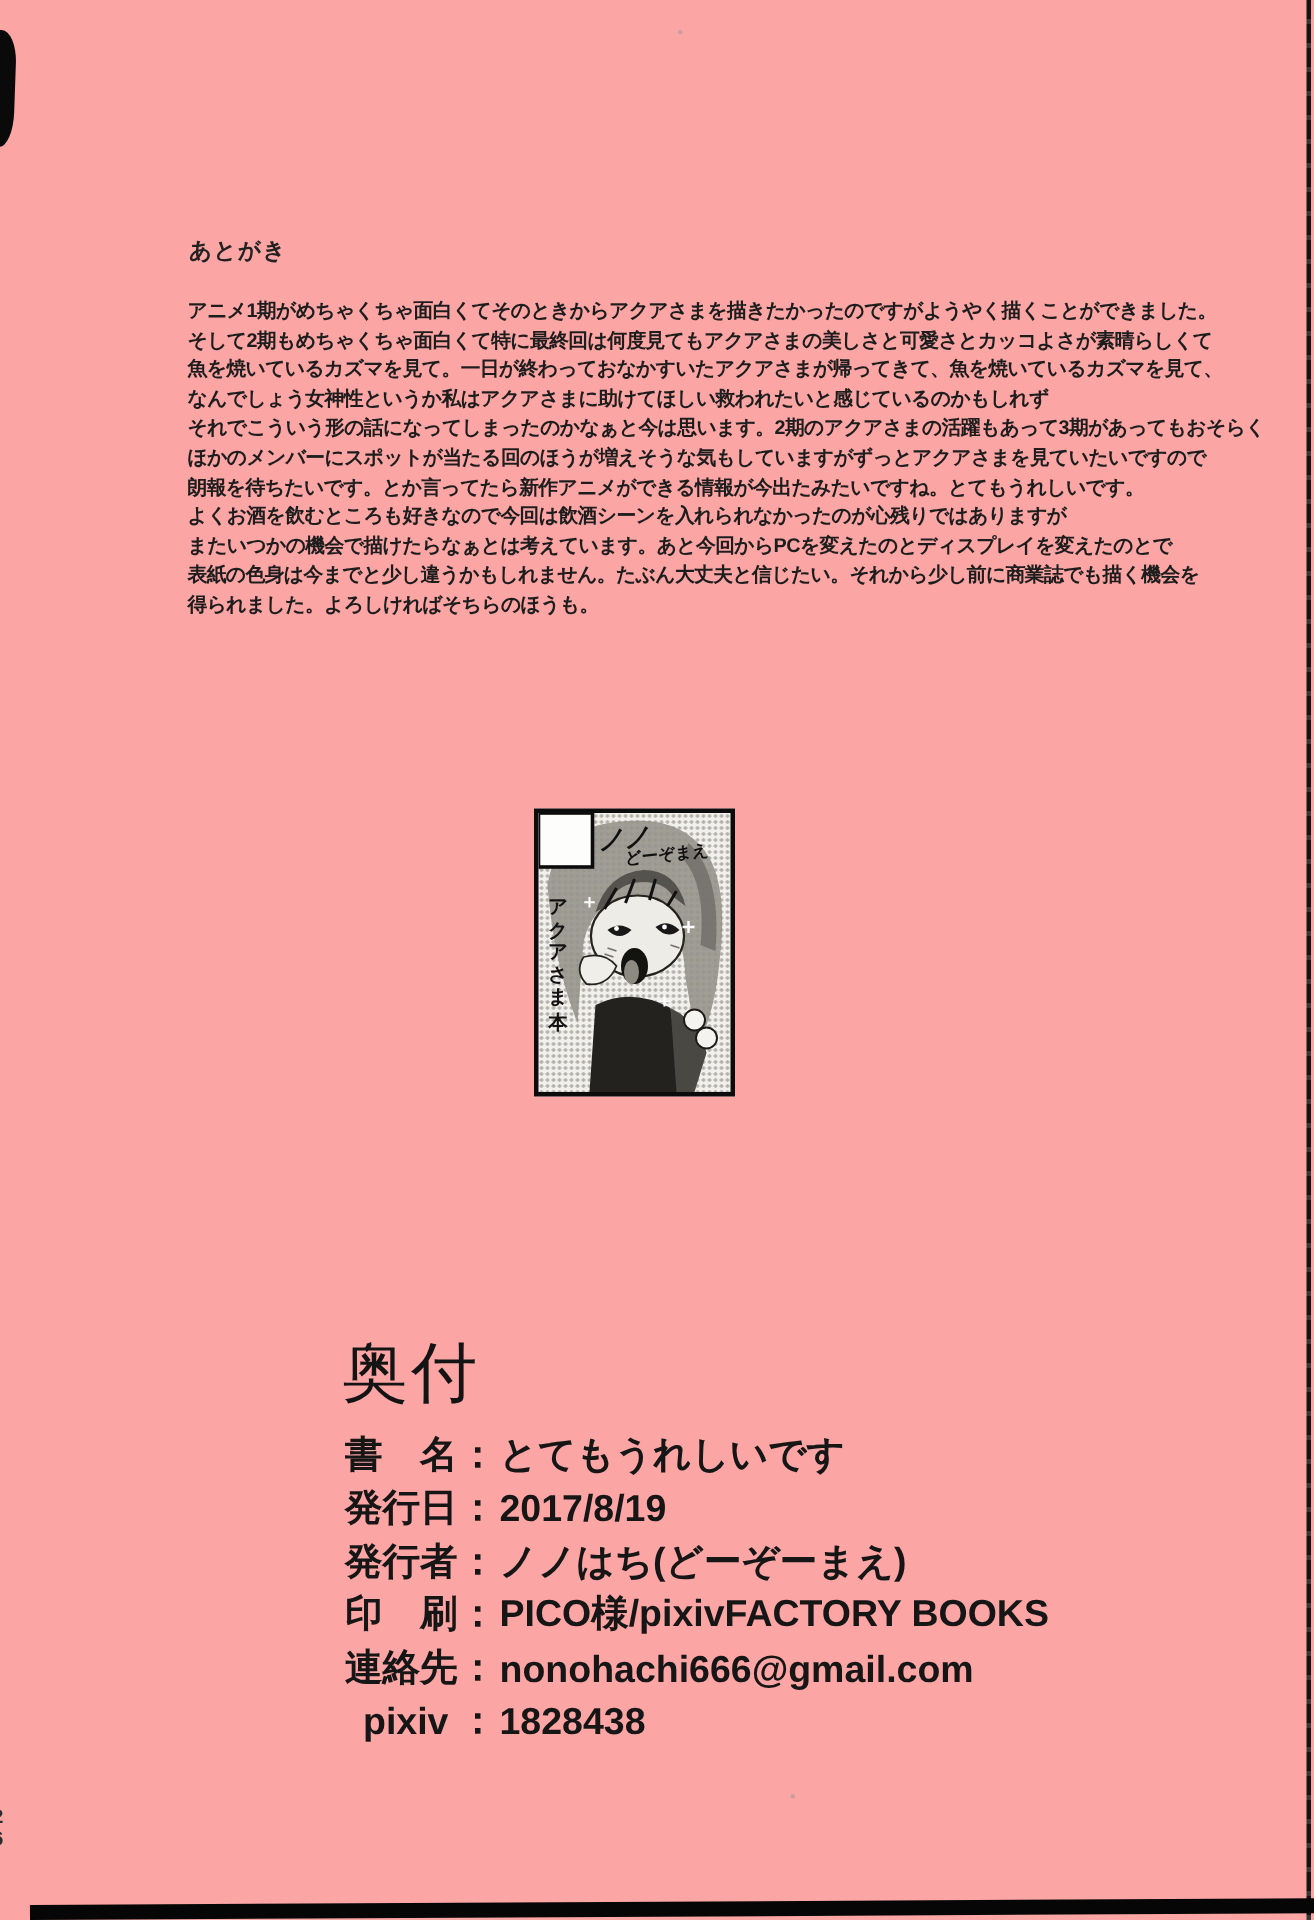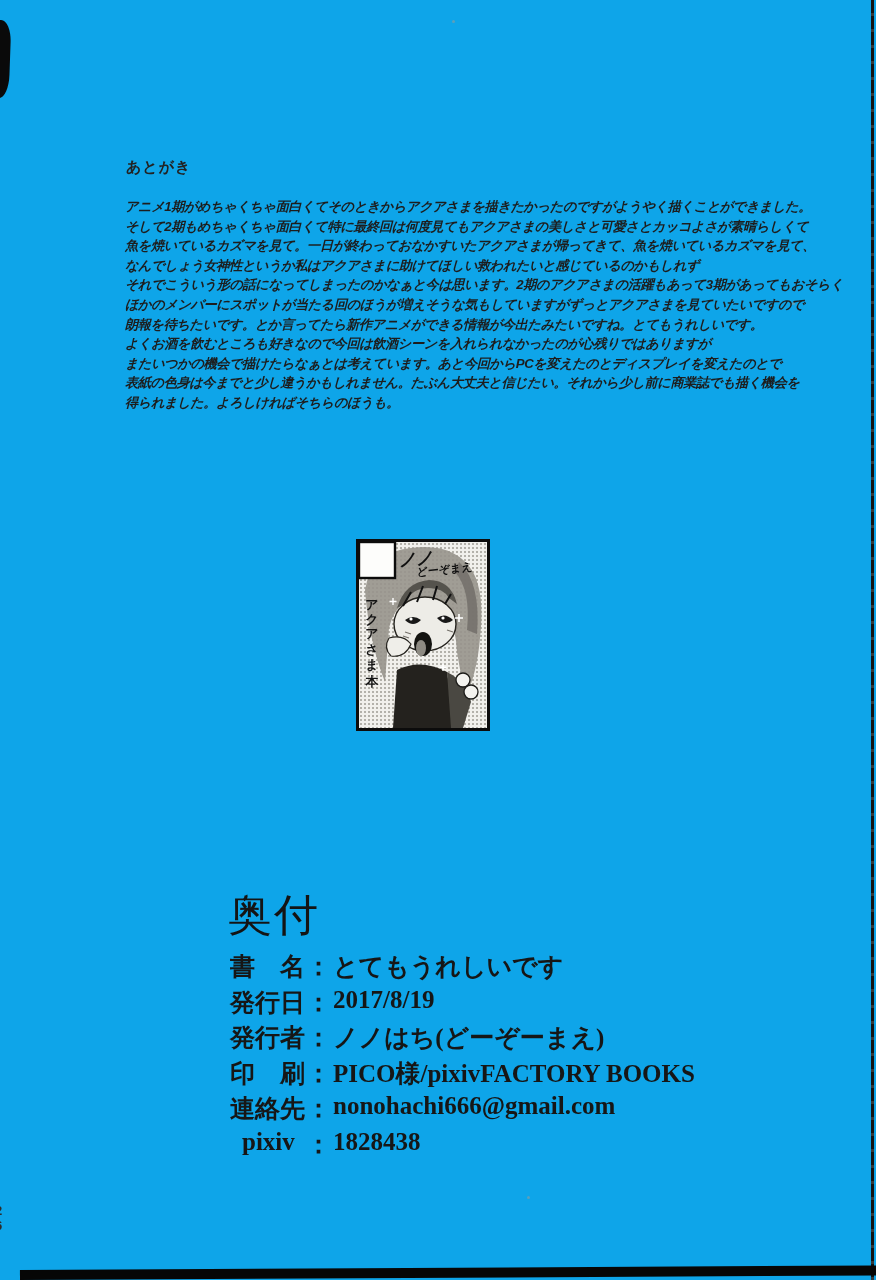--- a/index.html
+++ b/index.html
@@ -1,19 +1,19 @@
 <!DOCTYPE html>
 <html><head>
 <meta charset="utf-8">
 <style>
   html,body{margin:0;padding:0;background:#888;}
   .page{
     position:relative;
     width:876px;height:1280px;
-    background:#0ea5e9;
+    background:#fca5a5;
     overflow:hidden;
     font-family:"Liberation Sans",sans-serif;
     color:#1f1f1f;
   }
   
   .corner-wedge{
     position:absolute;left:-7px;top:20px;width:17px;height:78px;
     background:#0a0a0a;border-radius:0 60% 55% 0/0 28% 30% 0;
     transform:rotate(2deg);
   }
@@ -35,41 +35,41 @@
   
   .afterword-heading{
     position:absolute;left:126px;top:158px;
     font-size:15px;font-weight:600;letter-spacing:1px;color:#222;
   }
   .afterword-body{
     position:absolute;left:125px;top:197px;width:700px;
   }
   .afterword-body .line{
     font-size:13.2px;line-height:19.6px;font-weight:600;
-    letter-spacing:-0.4px;white-space:nowrap;color:#1d1d1d;font-style:italic;
+    letter-spacing:-0.4px;white-space:nowrap;color:#1d1d1d;
   }
   
   .illus{
     position:absolute;left:356px;top:539px;width:134px;height:192px;
     box-sizing:border-box;border:3px solid #0c0c0c;
     background-color:#f1f0ec;
     background-image:radial-gradient(#b3b1aa 1px,rgba(0,0,0,0) 1.3px);
     background-size:4px 4px;
   }
   .illus svg{display:block;}
   
   .colophon-heading{
     position:absolute;left:228px;top:886px;
     font-size:44px;font-weight:400;color:#141414;letter-spacing:2px;
   }
   .colophon{
     position:absolute;left:230px;top:950px;width:560px;
     font-size:25px;font-weight:700;color:#161616;
   }
-  .colophon-row{display:flex;align-items:flex-start;height:35.5px;white-space:nowrap;font-family:Liberation Serif, serif;}
+  .colophon-row{display:flex;align-items:flex-end;height:35.5px;white-space:nowrap;}
   .colophon-row .label{display:inline-block;min-width:76px;}
   .colophon-row.pixiv-row .label{padding-left:12px;min-width:64px;}
   .colophon-row .colon{display:inline-block;margin-right:2px;}
 </style>
 </head>
 <body>
 
 <div class="page">
 
   <div class="corner-wedge"></div>

